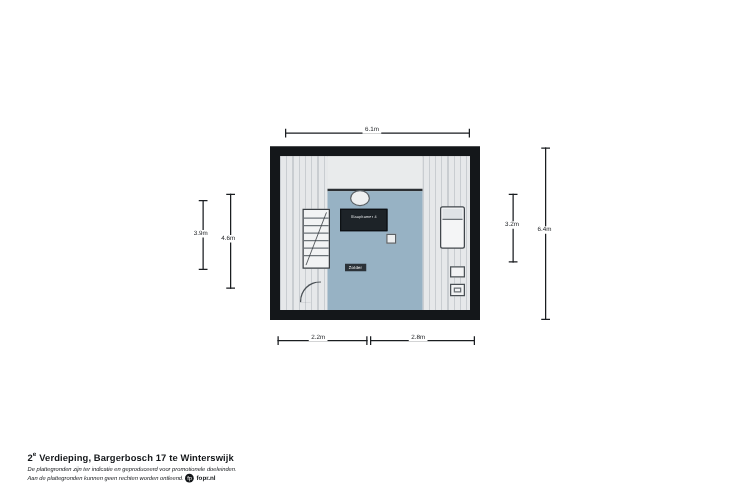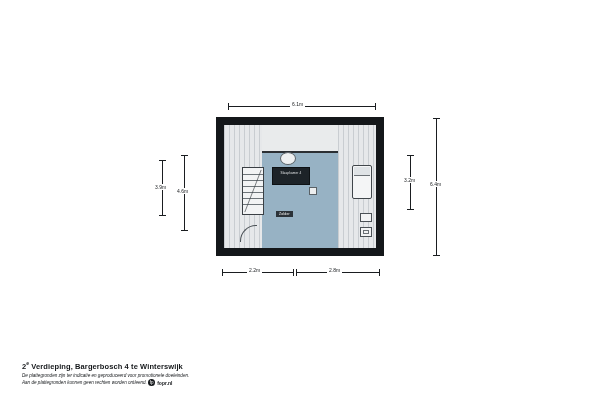--- a/index.html
+++ b/index.html
@@ -219,21 +219,21 @@
   <div class="dim h" style="left:296px;top:266px;width:84px;height:12px;">
     <div class="line" style="left:0;top:6px;width:84px;"></div>
     <div class="tick" style="left:0;top:3px;"></div>
     <div class="tick" style="left:83px;top:3px;"></div>
     <div class="lbl" style="left:31px;top:1px;">2.8m</div>
   </div>
 
   <div class="footer">
     <div class="ftitle">
       <span>2</span><sup>e</sup>
-      <span>Verdieping, Bargerbosch 4 te Winterswijk</span>
+      <span>Verdieping, Bargerbosch 17 te Winterswijk</span>
     </div>
     <div class="fline">De plattegronden zijn ter indicatie en geproduceerd voor promotionele doeleinden.</div>
     <div class="fline2">
       <span>Aan de plattegronden kunnen geen rechten worden ontleend.</span>
       <span class="brand">
         <span class="brand-dot">fp</span>
         <span class="brand-txt">fopr.nl</span>
       </span>
     </div>
   </div>

